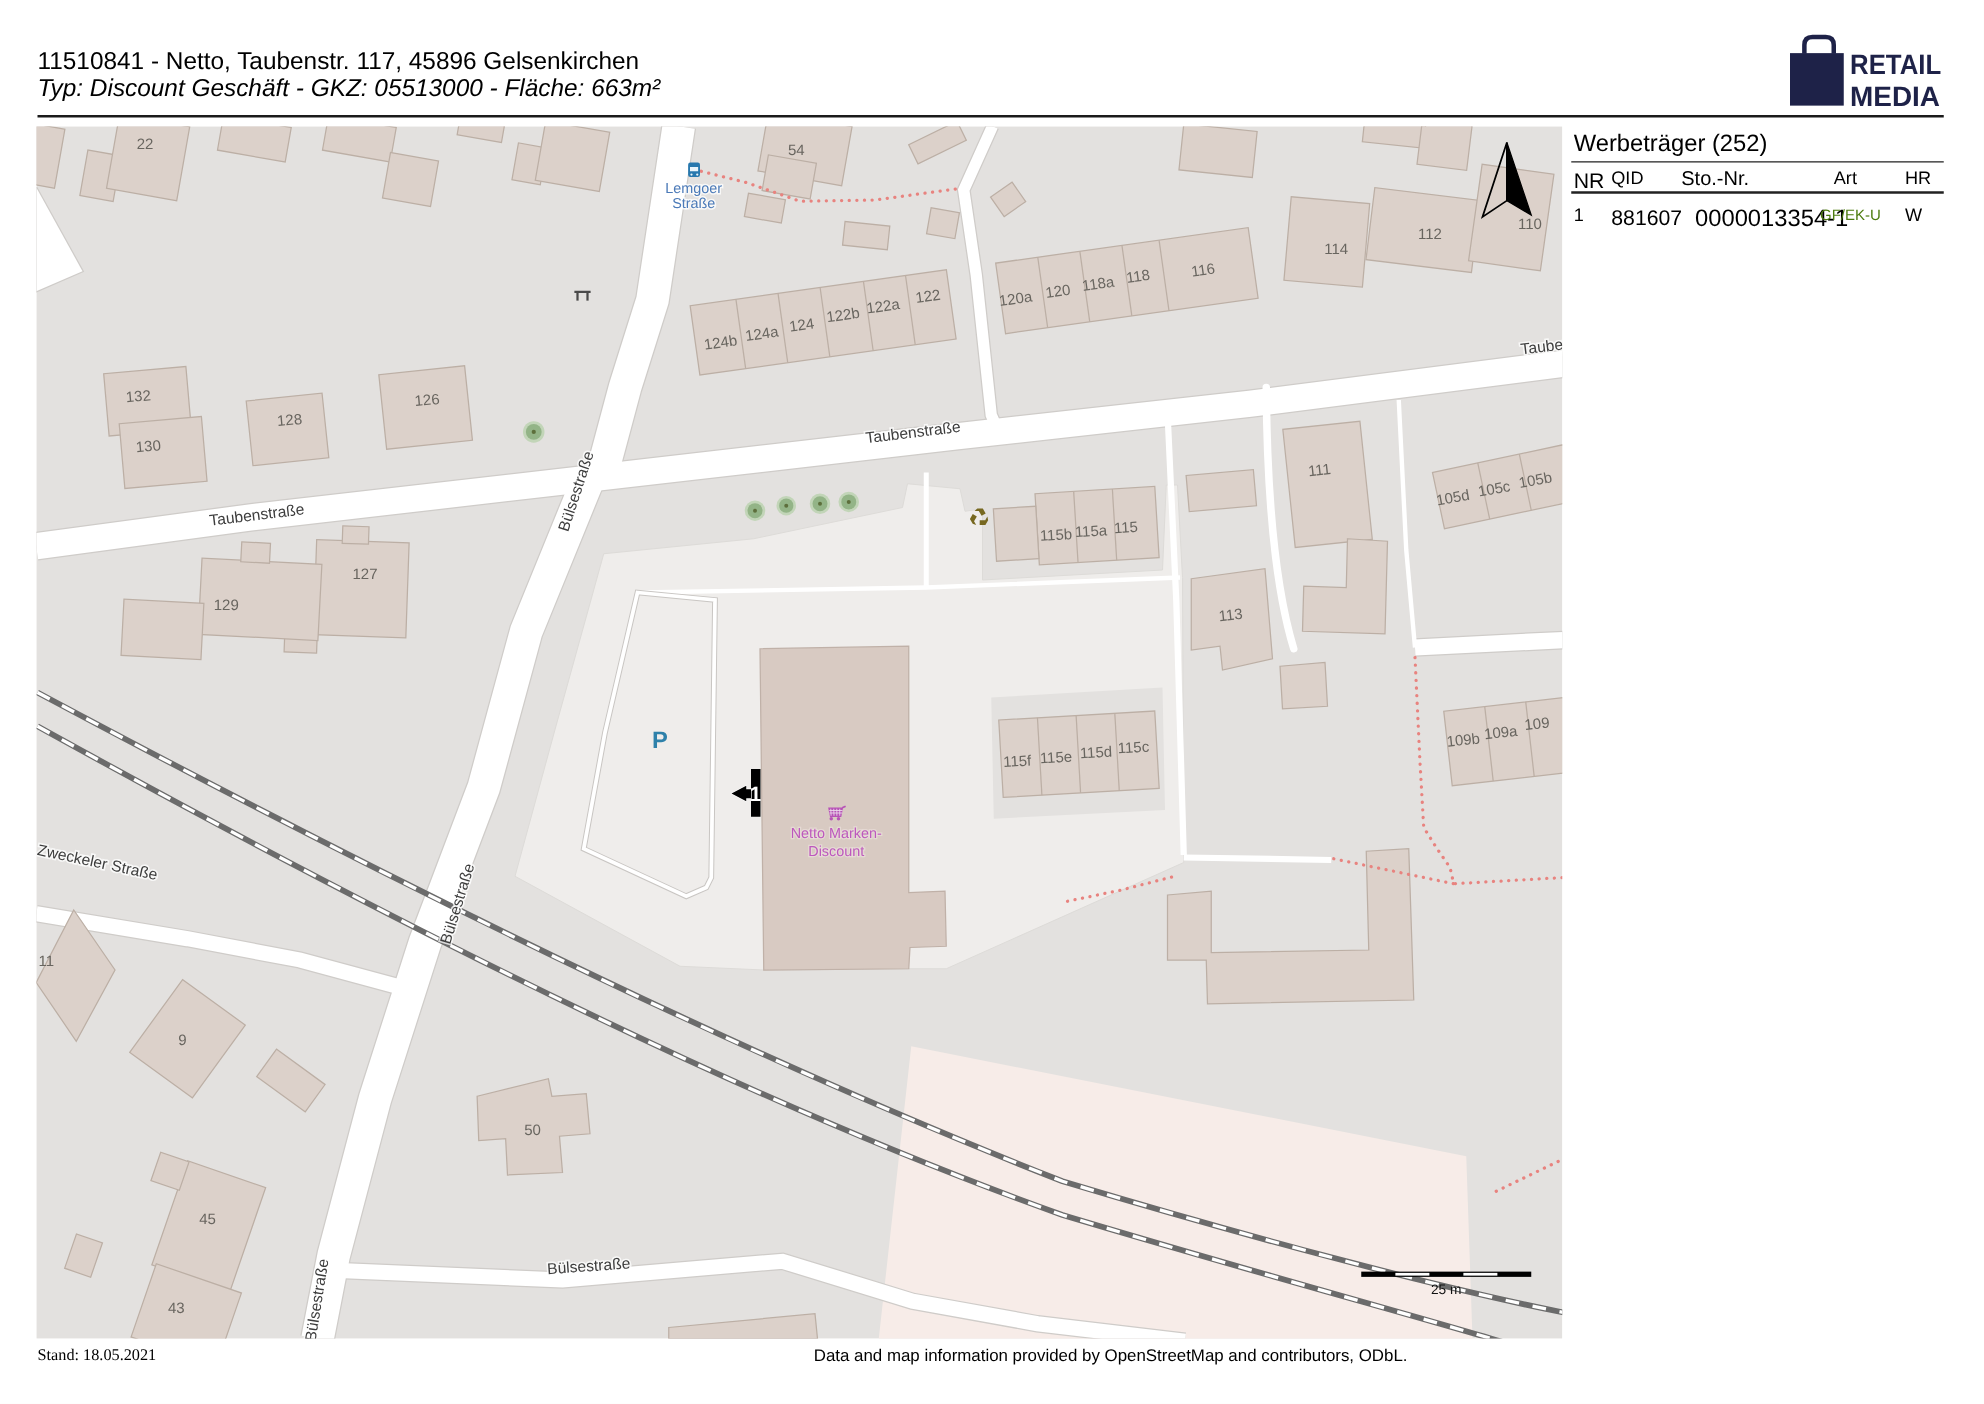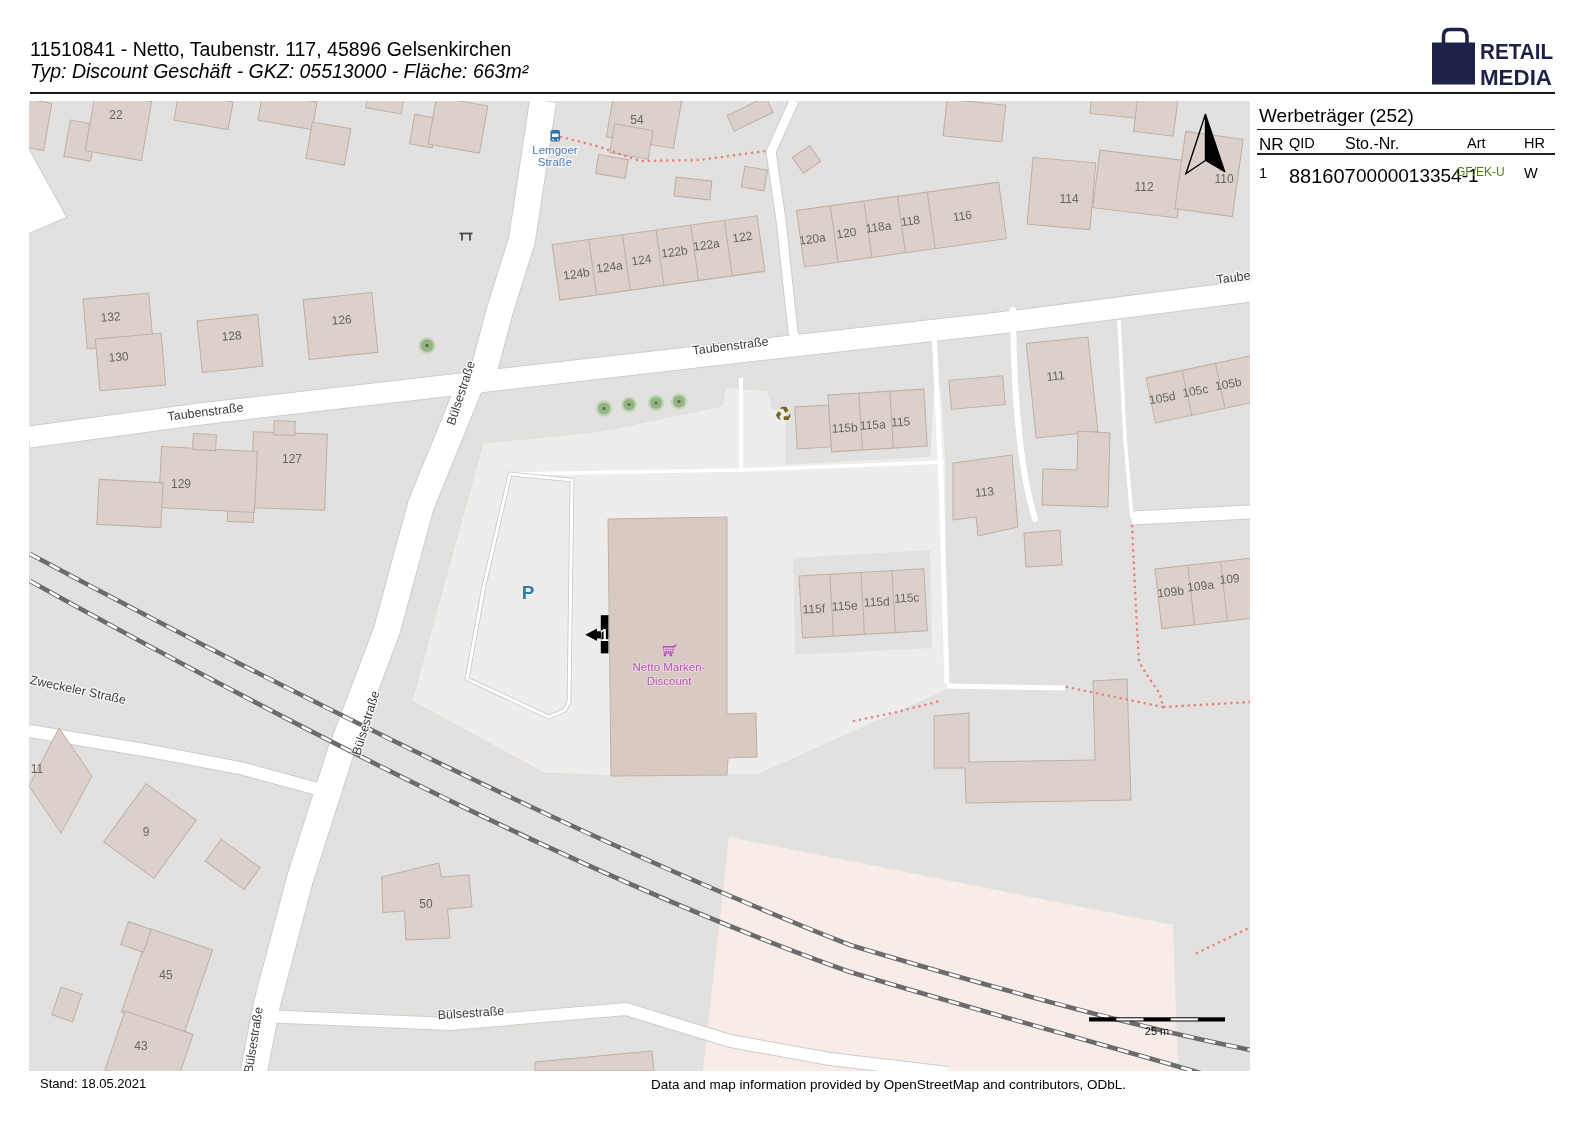--- a/index.html
+++ b/index.html
@@ -39,29 +39,29 @@
 <div class="abs" style="left:1345px;top:135px;font-size:16px;color:#000;">Sto.-Nr.</div>
 
 <div class="abs" style="left:1456px;top:135px;font-size:14.5px;color:#000;margin-left:11px;">Art</div>
 
 <div class="abs" style="left:1524px;top:135px;font-size:14.5px;color:#000;">HR</div>
 
 <div class="abs" style="left:1257px;top:153px;width:298px;height:1.6px;background:#222;"></div>
 
 <div class="abs" style="left:1259px;top:165px;font-size:14.5px;color:#000;">1</div>
 
-<div class="abs" style="left:1289px;top:165px;font-size:20px;color:#000;">881607</div>
+<div class="abs" style="left:1289px;top:165px;font-size:17px;color:#000;">881607</div>
 
 <div class="abs" style="left:1345px;top:165px;font-size:19px;color:#000;margin-left:11px;">0000013354-1</div>
 
 <div class="abs" style="left:1456px;top:165px;font-size:12px;color:#4d7c0f;">GF/EK-U</div>
 
 <div class="abs" style="left:1524px;top:165px;font-size:14.5px;color:#000;">W</div>
 
-<div class="abs small" style="left:40px;top:1076px;">Stand: 18.05.2021</div>
+<div class="abs small" style="left:30px;top:1076px;font-family:Liberation Serif, serif;">Stand: 18.05.2021</div>
 
 <div class="abs" style="left:651px;top:1077px;width:600px;text-align:left;font-size:13.5px;color:#000;white-space:nowrap;">Data and map information provided by OpenStreetMap and contributors, ODbL.</div>
 
 <svg class="abs" style="left:29px;top:101px;" width="1221" height="970" viewBox="29 101 1221 970">
 <defs>
   <clipPath id="mapclip">
         <rect x="29" y="101" width="1221" height="970"></rect>
       </clipPath>
 </defs>
 <g clip-path="url(#mapclip)">

